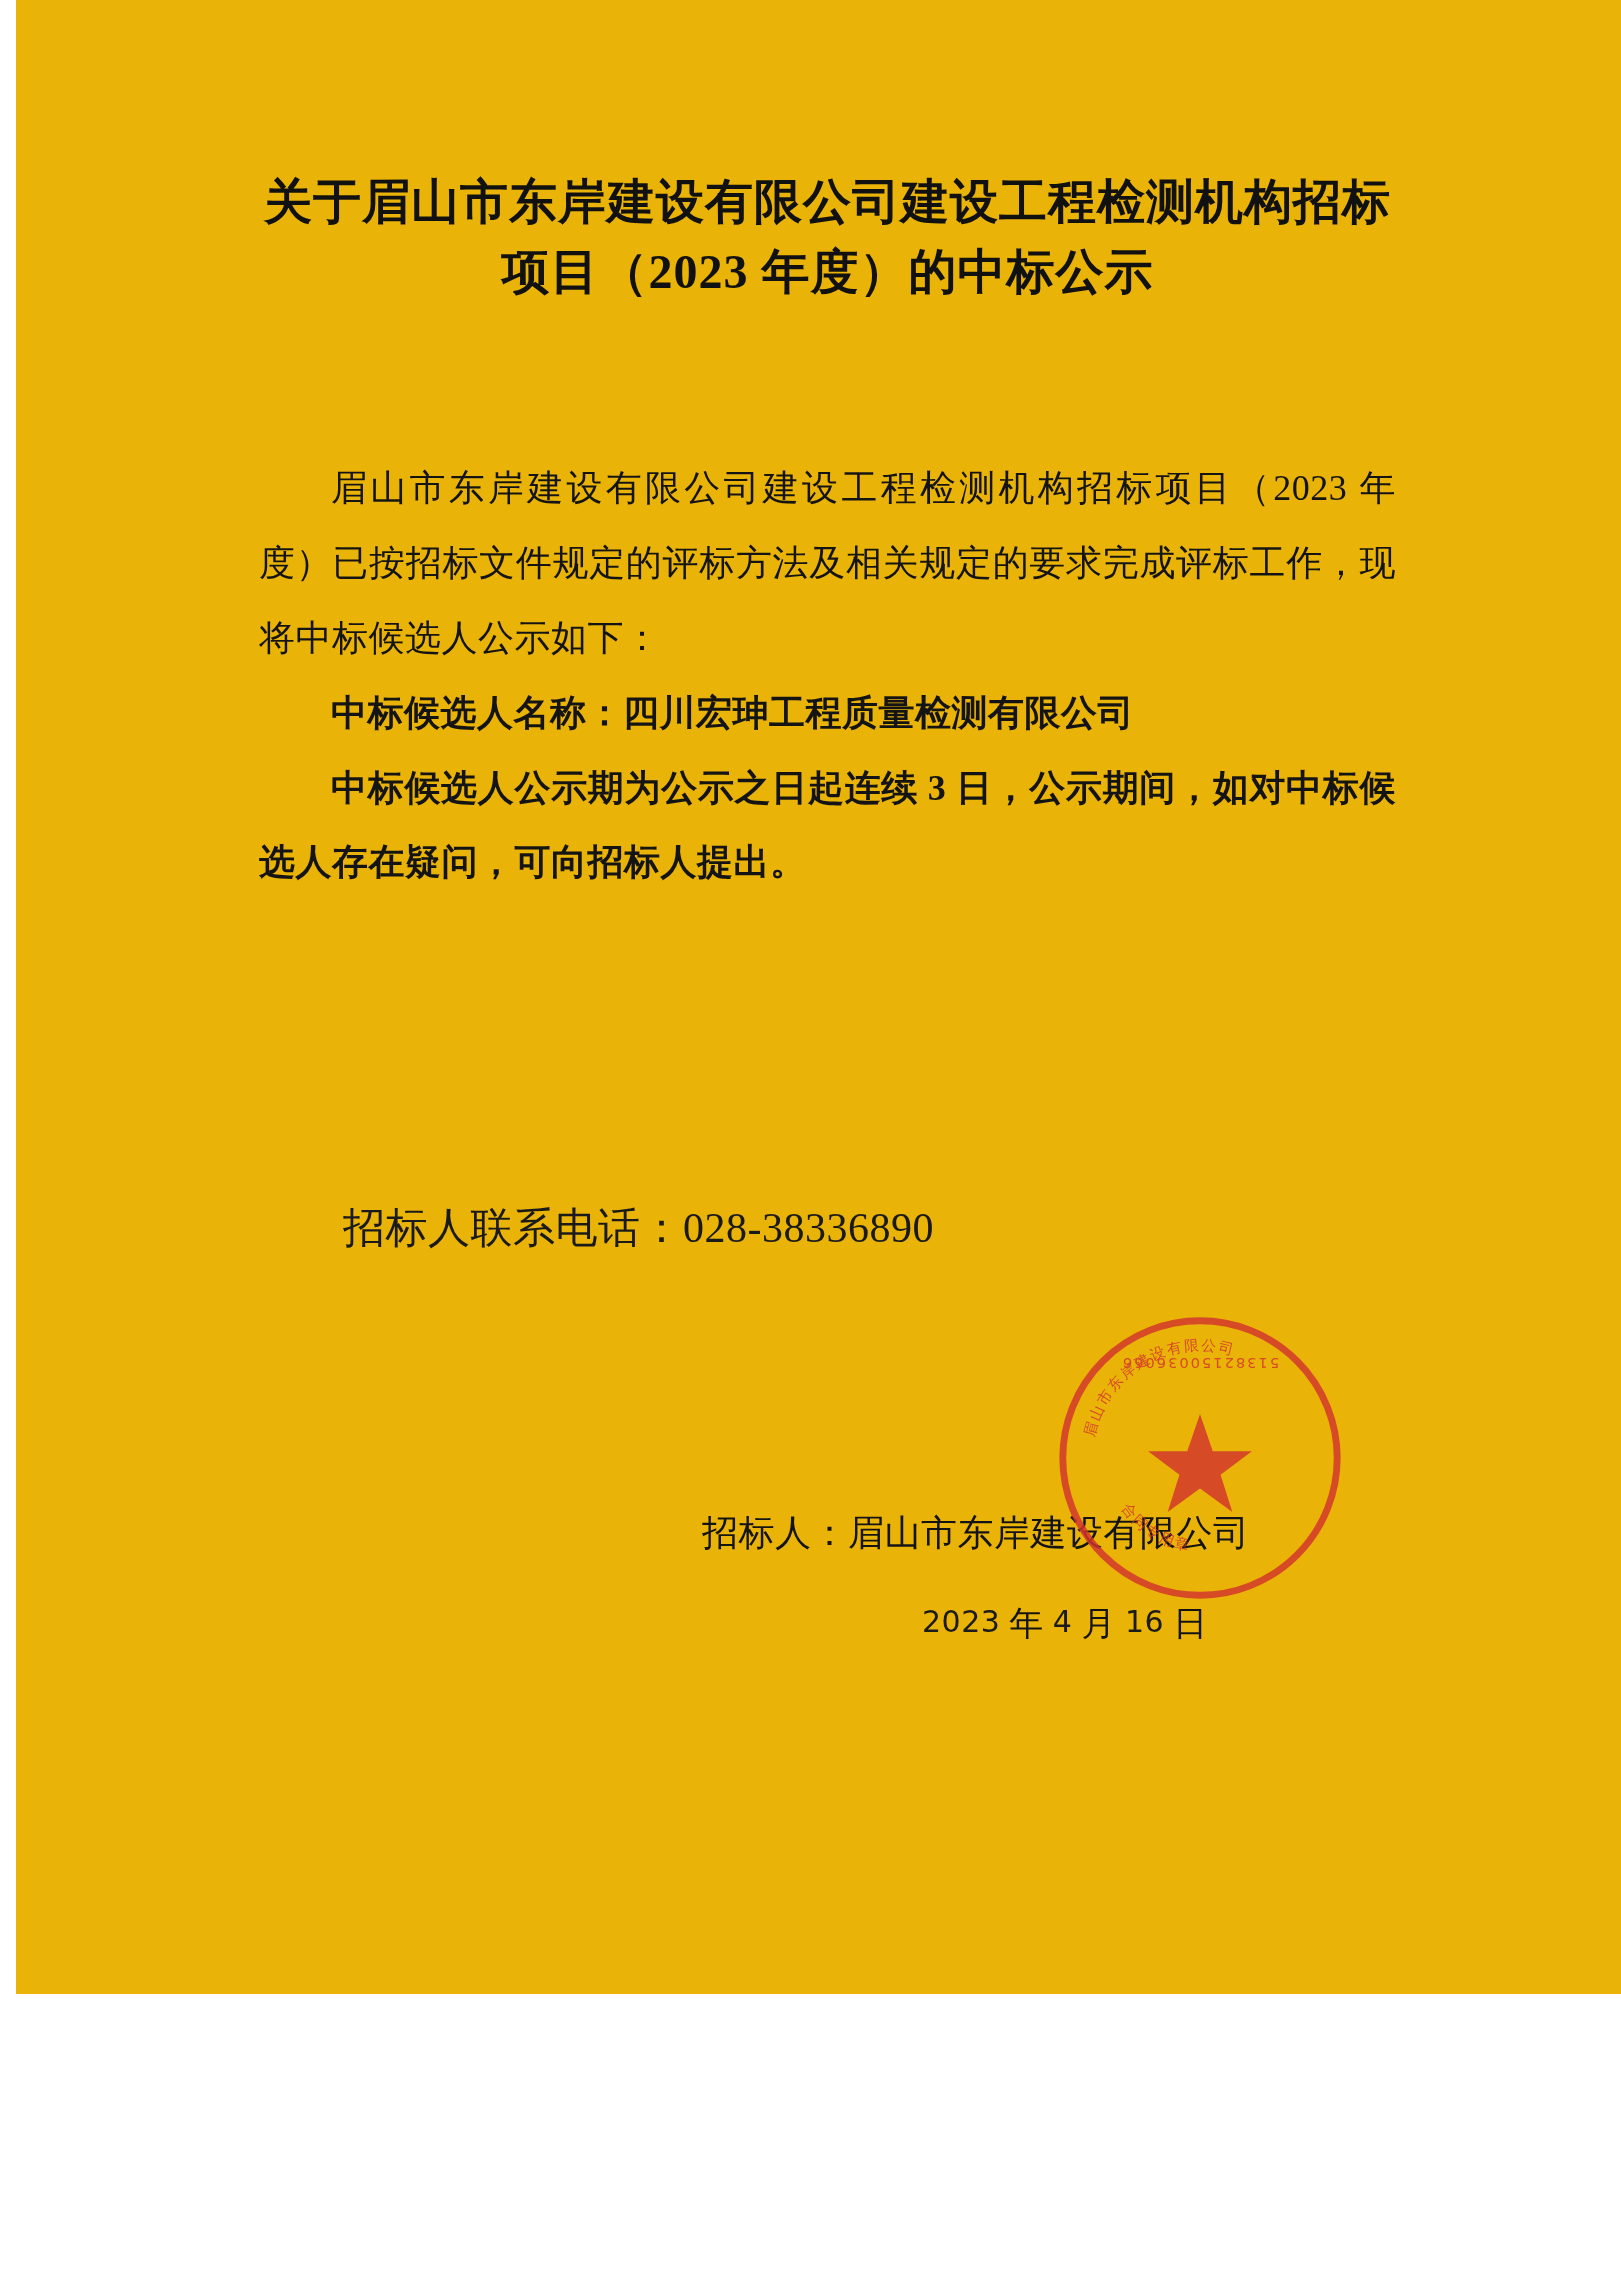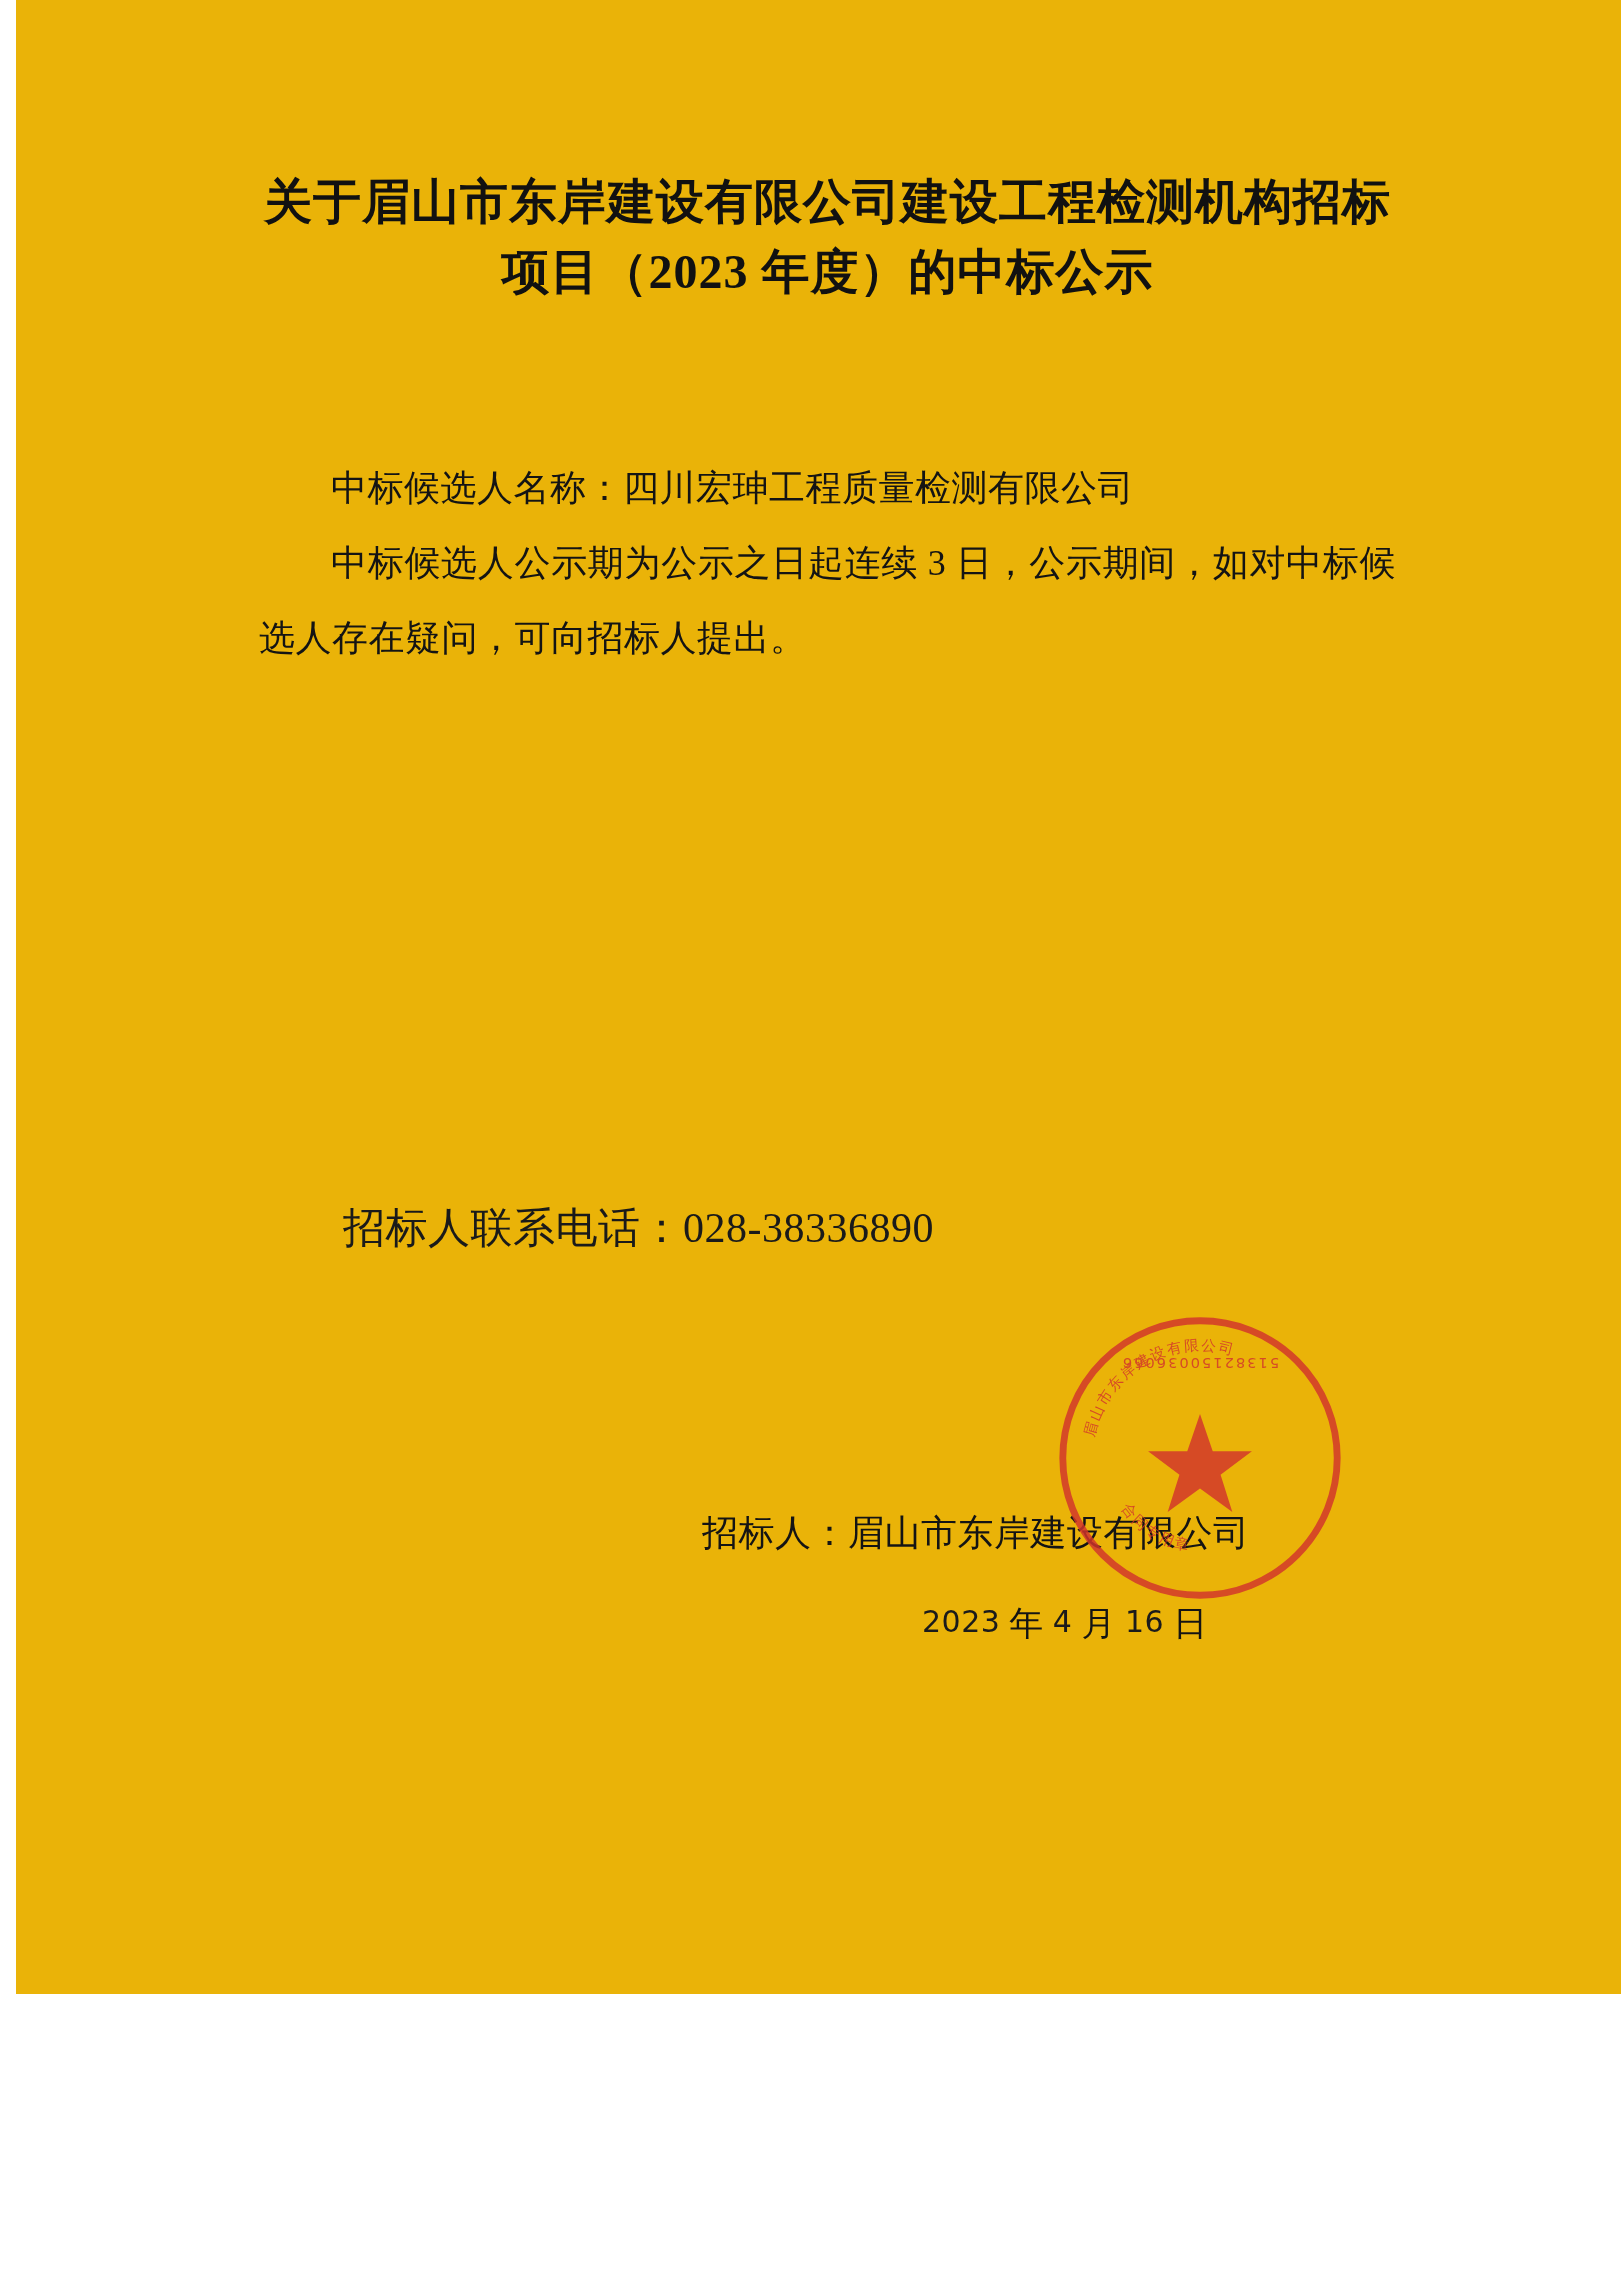--- a/index.html
+++ b/index.html
@@ -51,20 +51,21 @@
     line-height: 2.08;
     text-indent: 2em;
     letter-spacing: 0.5px;
     color: #141414;
     margin: 0 0 0 0;
     text-align: justify;
   }
 
   .para.gap-small {
     margin-top: 0px;
+    font-weight: bold;
   }
 
   .contact {
     position: absolute;
     left: 243px;
     top: 1186px;
     width: 1137px;
     font-size: 42px;
     line-height: 2.0;
     text-indent: 2em;
@@ -122,20 +123,21 @@
   }
 </style>
 </head>
 <body>
 
 <div class="page">
 
   <div class="doc-title">关于眉山市东岸建设有限公司建设工程检测机构招标项目（2023 年度）的中标公示</div>
 
   <div class="body-block">
+    <p class="para">眉山市东岸建设有限公司建设工程检测机构招标项目（2023 年度）已按招标文件规定的评标方法及相关规定的要求完成评标工作，现将中标候选人公示如下：</p>
     <p class="para gap-small">中标候选人名称：四川宏珅工程质量检测有限公司</p>
     <p class="para gap-small">中标候选人公示期为公示之日起连续 3 日，公示期间，如对中标候选人存在疑问，可向招标人提出。</p>
   </div>
 
   <div class="contact">招标人联系电话：028-38336890</div>
 
   <div class="signature">
     <div class="sig-line">招标人：眉山市东岸建设有限公司</div>
     <div class="date-line">
       <span class="handwrite">2023</span>

